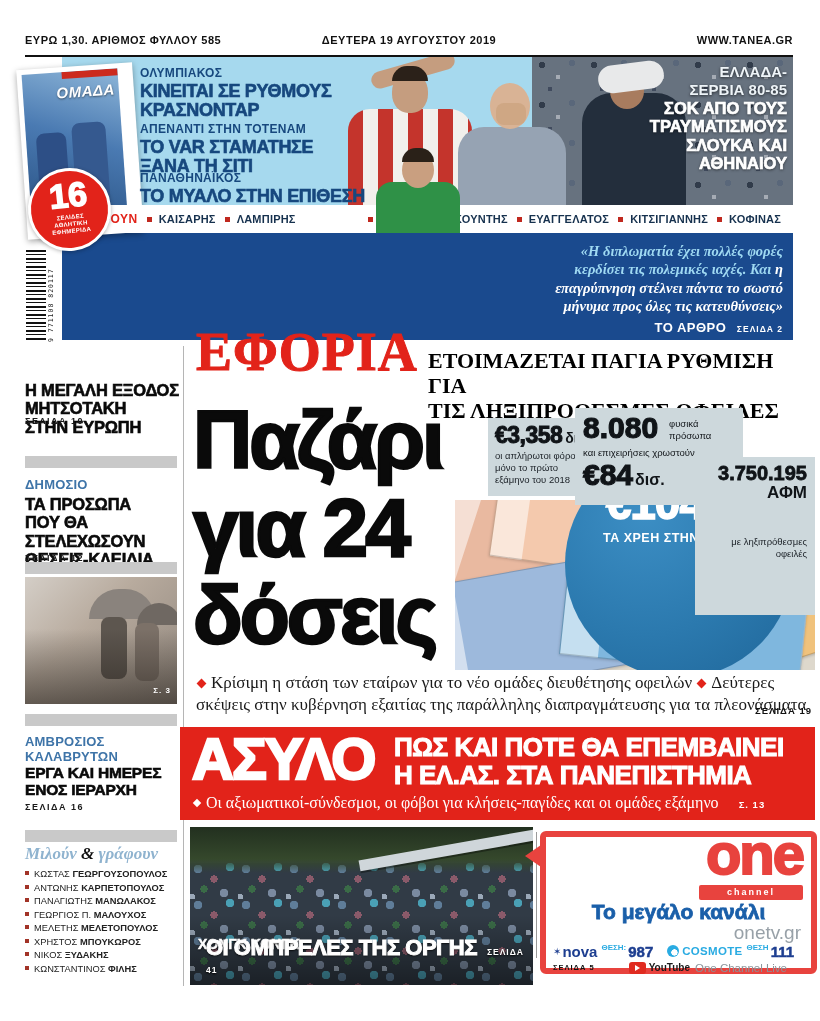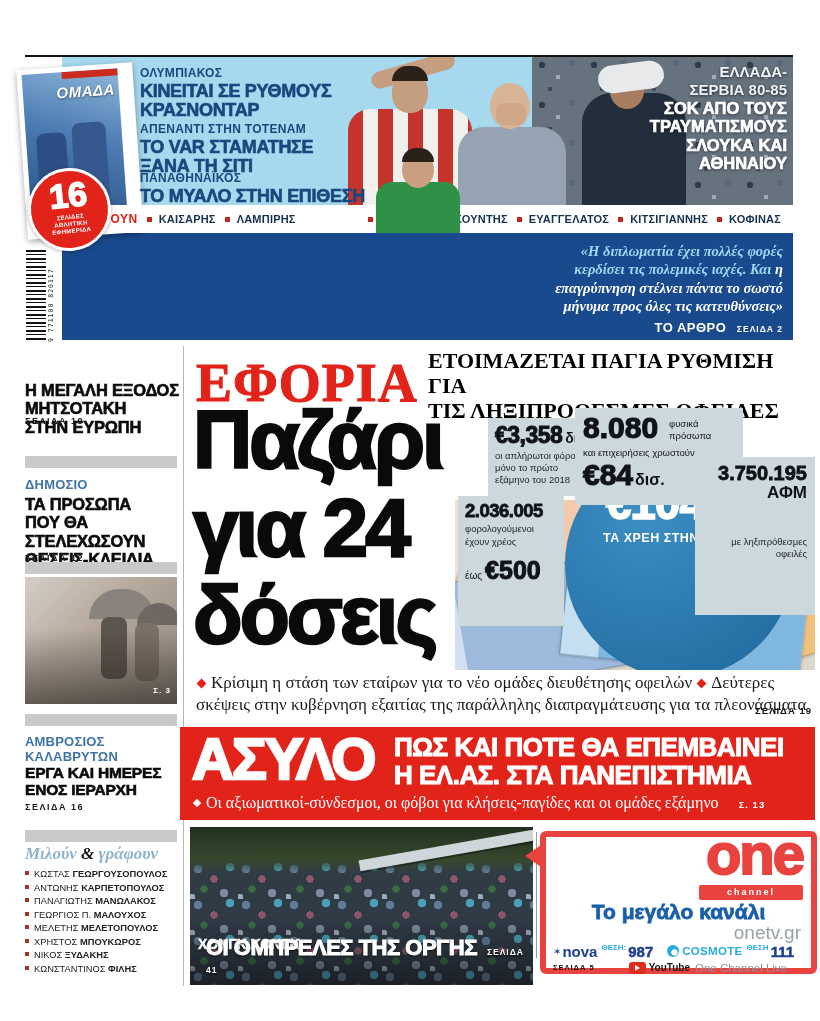--- a/index.html
+++ b/index.html
@@ -114,21 +114,21 @@
   .mg-head{left:25px;top:844px;font:italic 700 17px "Liberation Serif",serif;color:#8fb3cf;}
   .mg-amp{color:#111;}
   .contribs{left:25px;top:868px;width:156px;}
   .crow{height:13.5px;line-height:13.5px;font-size:9.3px;color:#222;white-space:nowrap;}
   .cb{display:inline-block;width:4px;height:4px;background:#a23327;margin-right:5px;vertical-align:2px;}
   .cfirst{font-weight:400;} .clast{font-weight:700;}
   .vrule{left:183px;top:346px;width:1px;height:640px;background:#b5b5b5;z-index:1;}
   .vrule2{left:536px;top:832px;width:1px;height:126px;background:#9a9a9a;z-index:1;}
 
   
-  .kicker-main{left:196px;top:356px;font:700 54px/1 "Liberation Serif",serif;color:#e2231a;
+  .kicker-main{left:196px;top:325px;font:700 54px/1 "Liberation Serif",serif;color:#e2231a;
     -webkit-text-stroke:1px #e2231a;letter-spacing:1px;z-index:2;}
   .deck{left:428px;top:349px;width:386px;font:700 22px/1.13 "Liberation Serif",serif;color:#000;z-index:2;}
   .headline{left:193px;top:396px;width:280px;font:700 82px/1.07 "Liberation Sans",sans-serif;color:#0a0a0a;
     letter-spacing:-3px;-webkit-text-stroke:2.5px #0a0a0a;z-index:2;}
   .info{left:455px;top:405px;width:360px;height:265px;overflow:hidden;z-index:2;}
   .euros{position:absolute;left:0;top:95px;width:360px;height:170px;background:#ded8cc;overflow:hidden;z-index:1;}
   .note{position:absolute;border:1px solid rgba(0,0,0,.18);box-shadow:0 1px 3px rgba(0,0,0,.2);
     background-image:linear-gradient(90deg,rgba(255,255,255,.55) 0 16%,rgba(255,255,255,0) 16%);}
   .n1{left:-20px;top:8px;width:190px;height:95px;background-color:#e9b9a0;transform:rotate(18deg);}
   .n2{left:40px;top:-32px;width:200px;height:100px;background-color:#f4c9ad;transform:rotate(8deg);}
@@ -233,20 +233,25 @@
   .yt-tri{width:0;height:0;border-top:3px solid transparent;border-bottom:3px solid transparent;
     border-left:5px solid #fff;}
   .yt-label{font:700 10px "Liberation Sans",sans-serif;color:#1a1a1a;margin-right:5px;}
   .yt-live{font:400 11.5px "Liberation Sans",sans-serif;color:#8b949b;}
 </style>
 </head>
 <body>
 
 <div id="page">
 
+  <div class="abs topbar">
+    <span class="tb-l">ΕΥΡΩ 1,30. ΑΡΙΘΜΟΣ ΦΥΛΛΟΥ 585</span>
+    <span class="tb-c">ΔΕΥΤΕΡΑ 19 ΑΥΓΟΥΣΤΟΥ 2019</span>
+    <span class="tb-r">WWW.TANEA.GR</span>
+  </div>
   <div class="abs toprule"></div>
 
   <div class="abs strip">
     <div class="crowdbg"></div>
     <div class="fig oly-torso abs"></div>
     <div class="fig oly-arm abs"></div>
     <div class="fig oly-head abs"></div>
     <div class="fig oly-hair abs"></div>
     <div class="fig pep-body abs"></div>
     <div class="fig pep-head abs"></div>
@@ -429,28 +434,20 @@
       <div class="s2c2">και επιχειρήσεις χρωστούν</div>
       <div class="s2row2">
         <span class="s2v2">€84</span><span class="s2u2">δισ.</span>
       </div>
     </div>
     <div class="statbox s3">
       <div class="s3v">3.750.195</div>
       <div class="s3u">ΑΦΜ</div>
       <div class="scap s3c ml">με ληξιπρόθεσμες
 οφειλές</div>
-    </div>
-    <div class="statbox s4">
-      <div class="s4v">2.036.005</div>
-      <div class="scap ml">φορολογούμενοι
-έχουν χρέος</div>
-      <div class="s4row">
-        <span class="s4p">έως</span><span class="s4v2">€500</span>
-      </div>
     </div>
   </div>
 
   <div class="abs bullets">
     <span class="bdot"></span><span>Κρίσιμη η στάση των εταίρων για το νέο ομάδες διευθέτησης οφειλών</span>
     <span class="bdot"></span><span>Δεύτερες σκέψεις στην κυβέρνηση εξαιτίας της παράλληλης διαπραγμάτευσης για τα πλεονάσματα</span>
     <span class="bpage">ΣΕΛΙΔΑ 19</span>
   </div>
 
   <div class="abs asyl">

